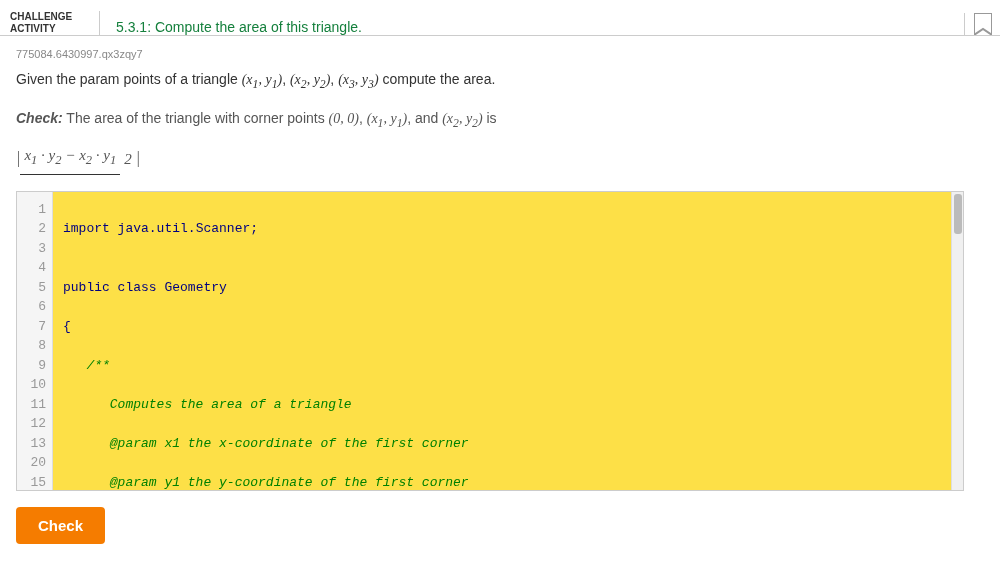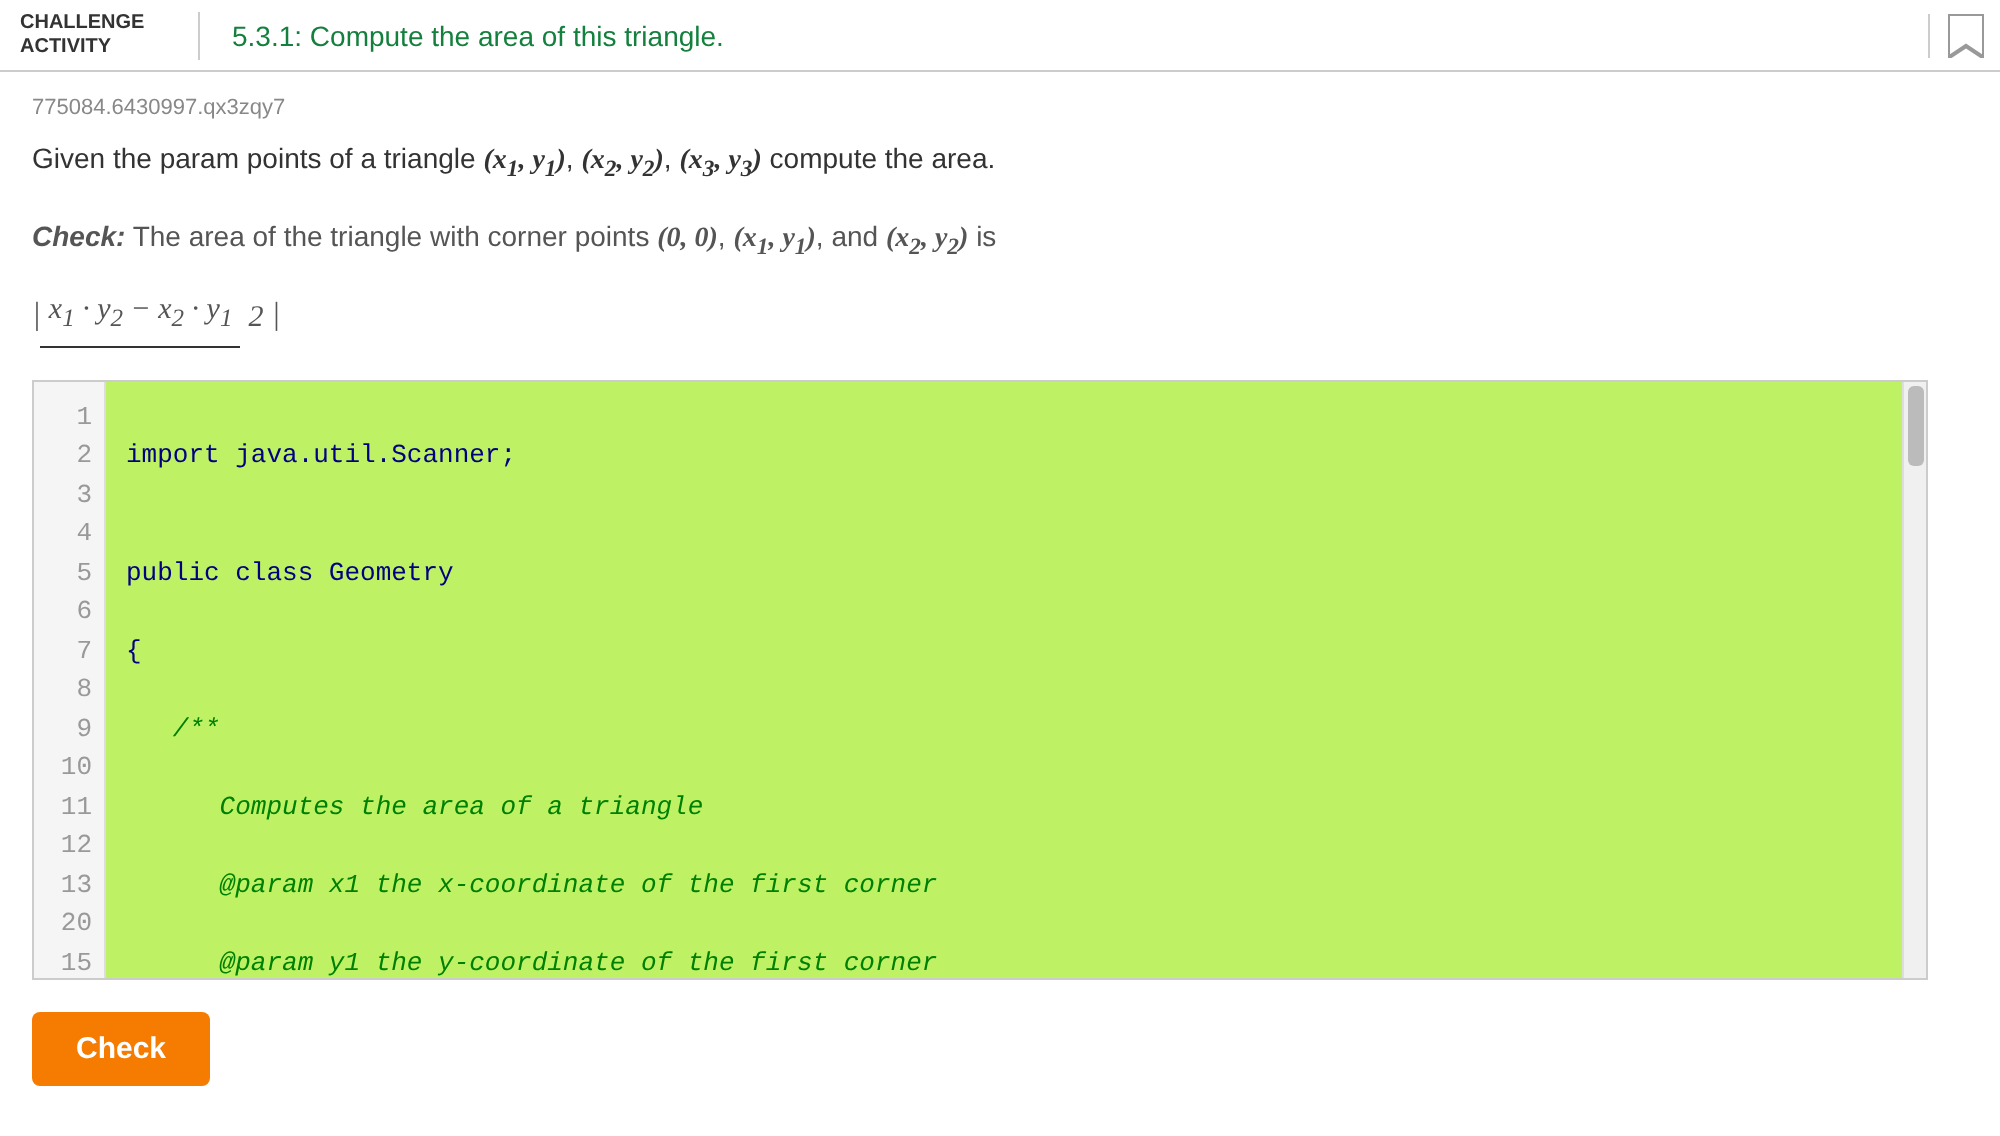--- a/index.html
+++ b/index.html
@@ -6,21 +6,21 @@
     body {
       font-family: Arial, sans-serif;
       font-size: 14px;
       background: #fff;
       color: #333;
     }
 
     
     .header {
       display: flex;
-      align-items: center;
+      align-items: flex-end;
       border-bottom: 1px solid #ccc;
       height: 36px;
     }
     .header-left {
       background: #fff;
       display: flex;
       align-items: center;
       padding: 0 10px;
       border-right: 1px solid #ccc;
       min-width: 100px;
@@ -131,21 +131,21 @@
     .line-numbers div {
       line-height: 1.5;
     }
 
     .code-content {
       padding: 8px 10px;
       flex: 1;
       overflow-x: auto;
       white-space: pre;
       line-height: 1.5;
-      background: #bef264;
+      background: #fde047;
       color: #000080;
     }
 
     .code-line {
       line-height: 1.5;
       display: block;
     }
 
     .kw { color: #000080; font-weight: normal; }
     .cm { color: #008000; font-style: italic; }
@@ -171,21 +171,20 @@
       font-size: 15px;
       font-weight: bold;
       border-radius: 4px;
       cursor: pointer;
     }
 
     
     .math-coords {
       font-family: "Times New Roman", serif;
       font-style: italic;
-      font-weight: bold;
     }
   </style>
 </head>
 <body>
 
 <div class="header">
   <div class="header-left">
     <div class="challenge-label">
       <div>CHALLENGE</div>
       <div>ACTIVITY</div>

